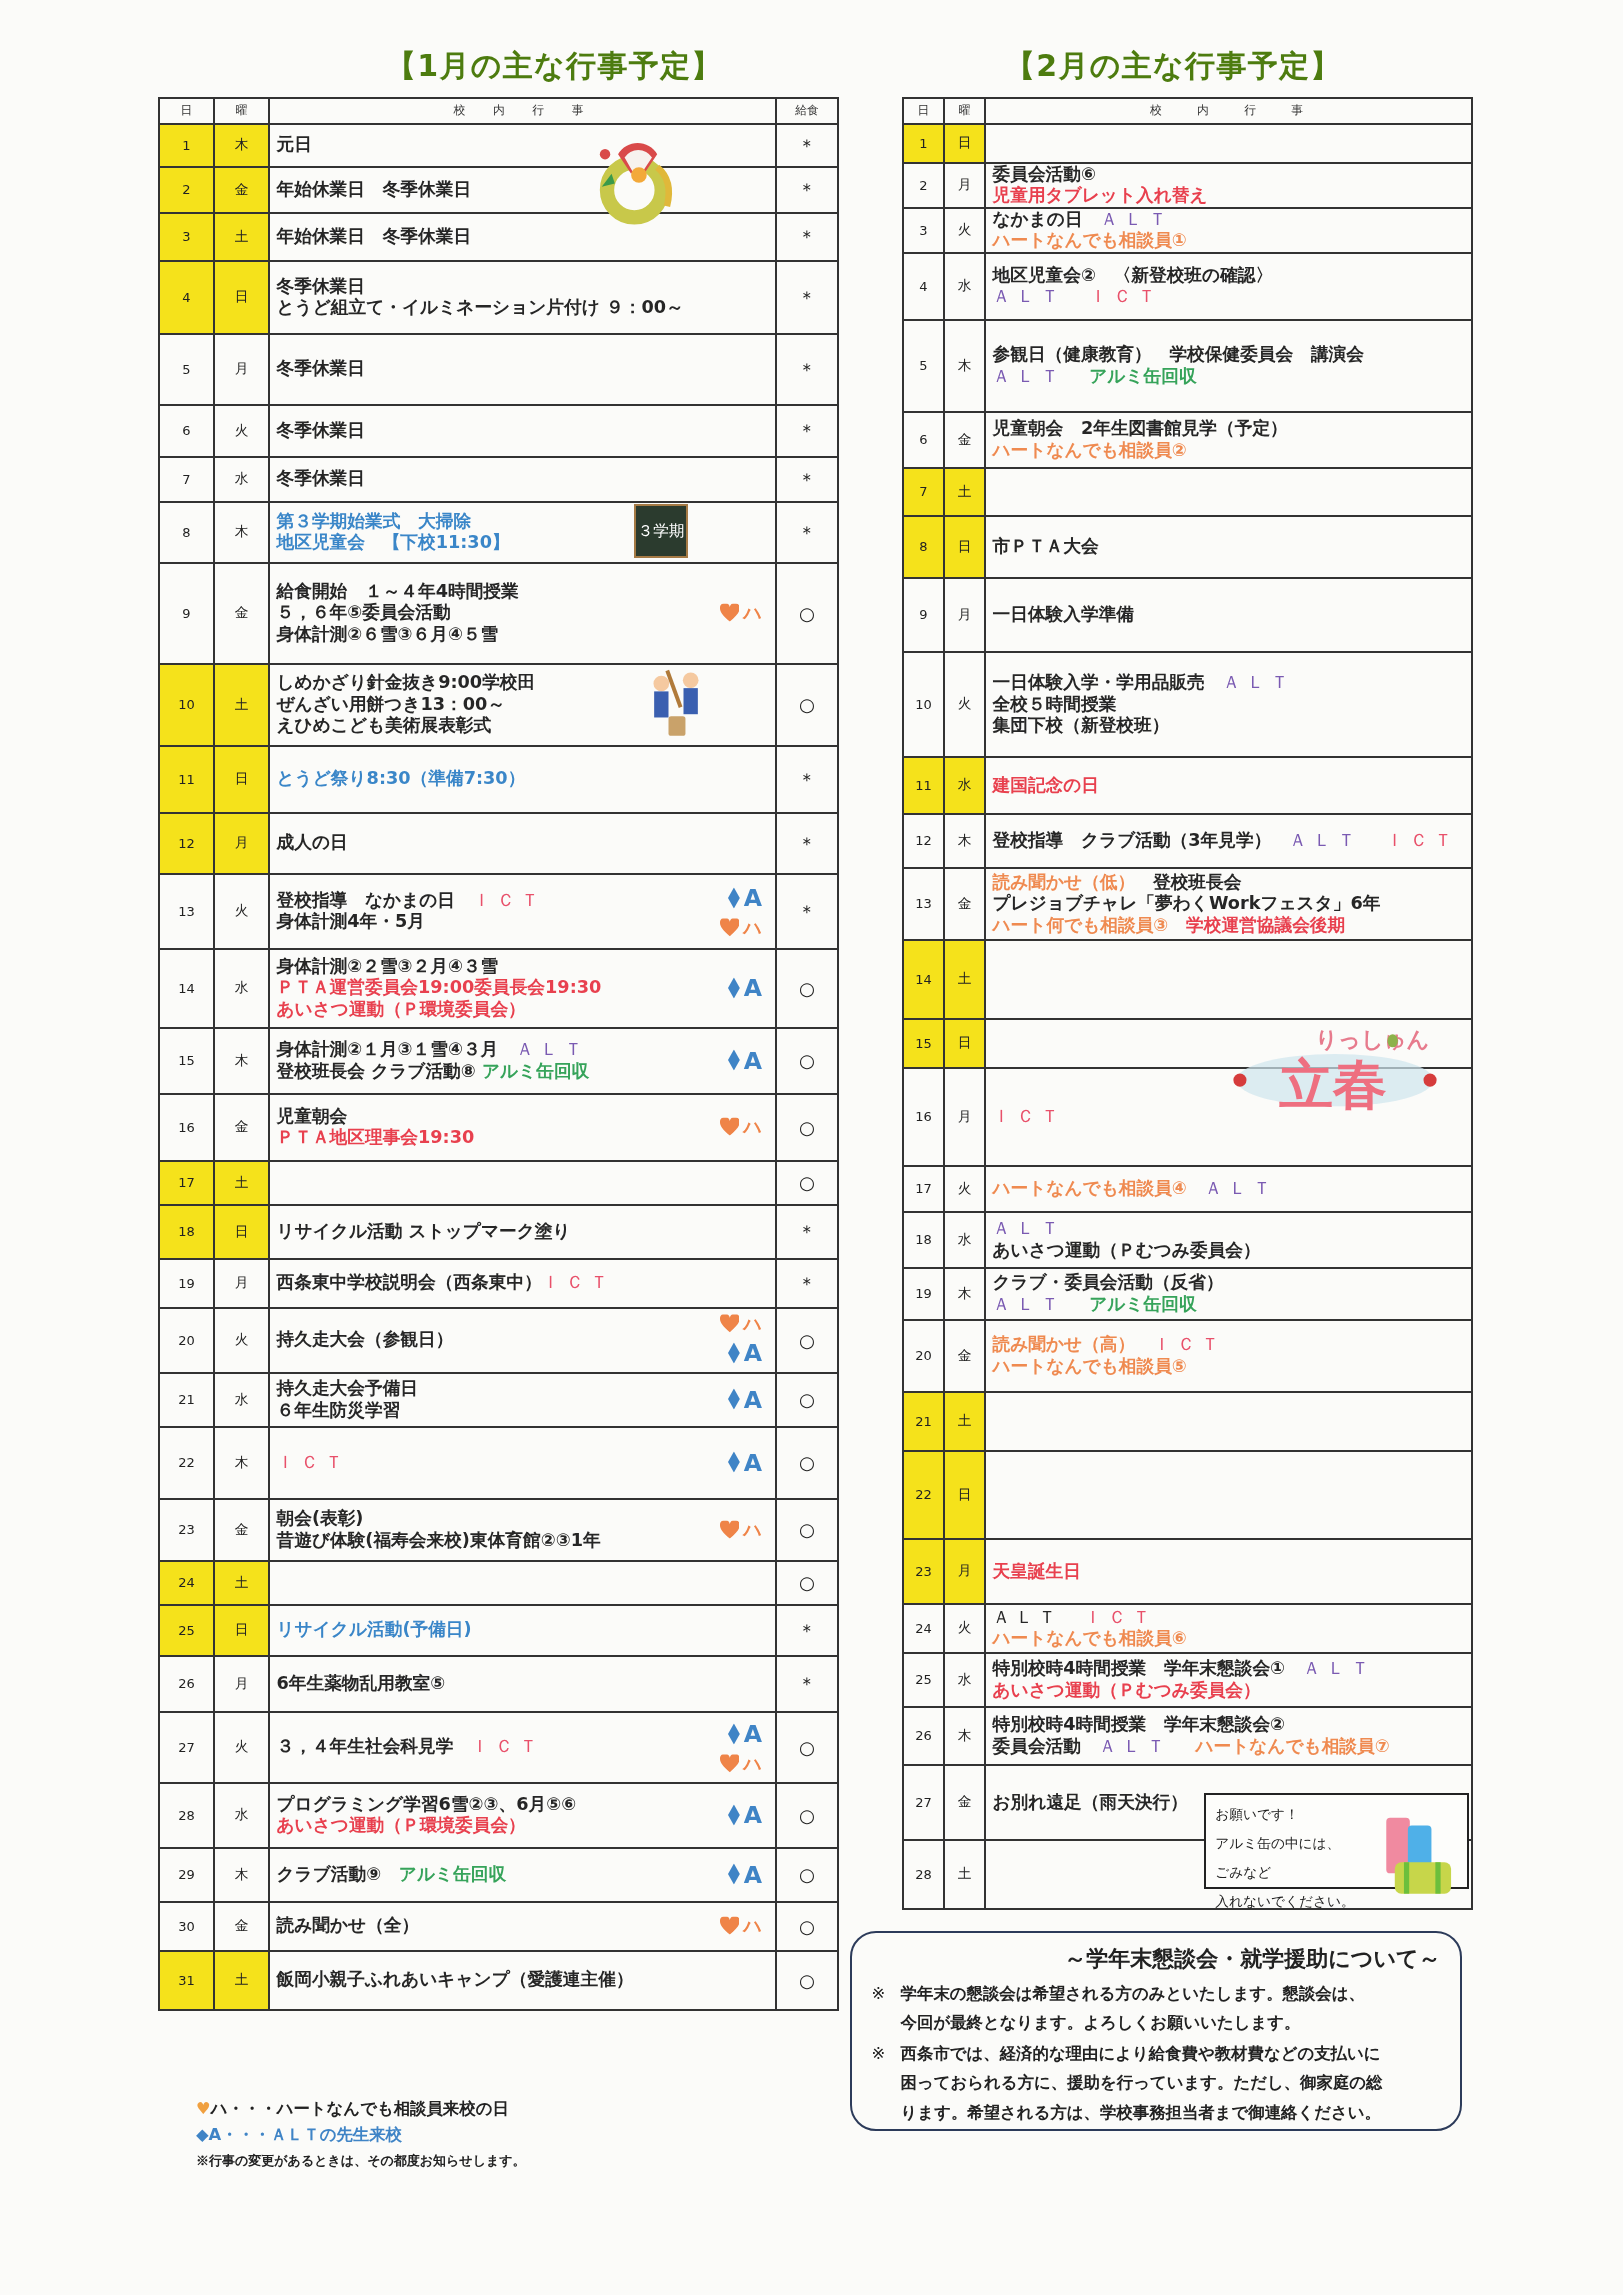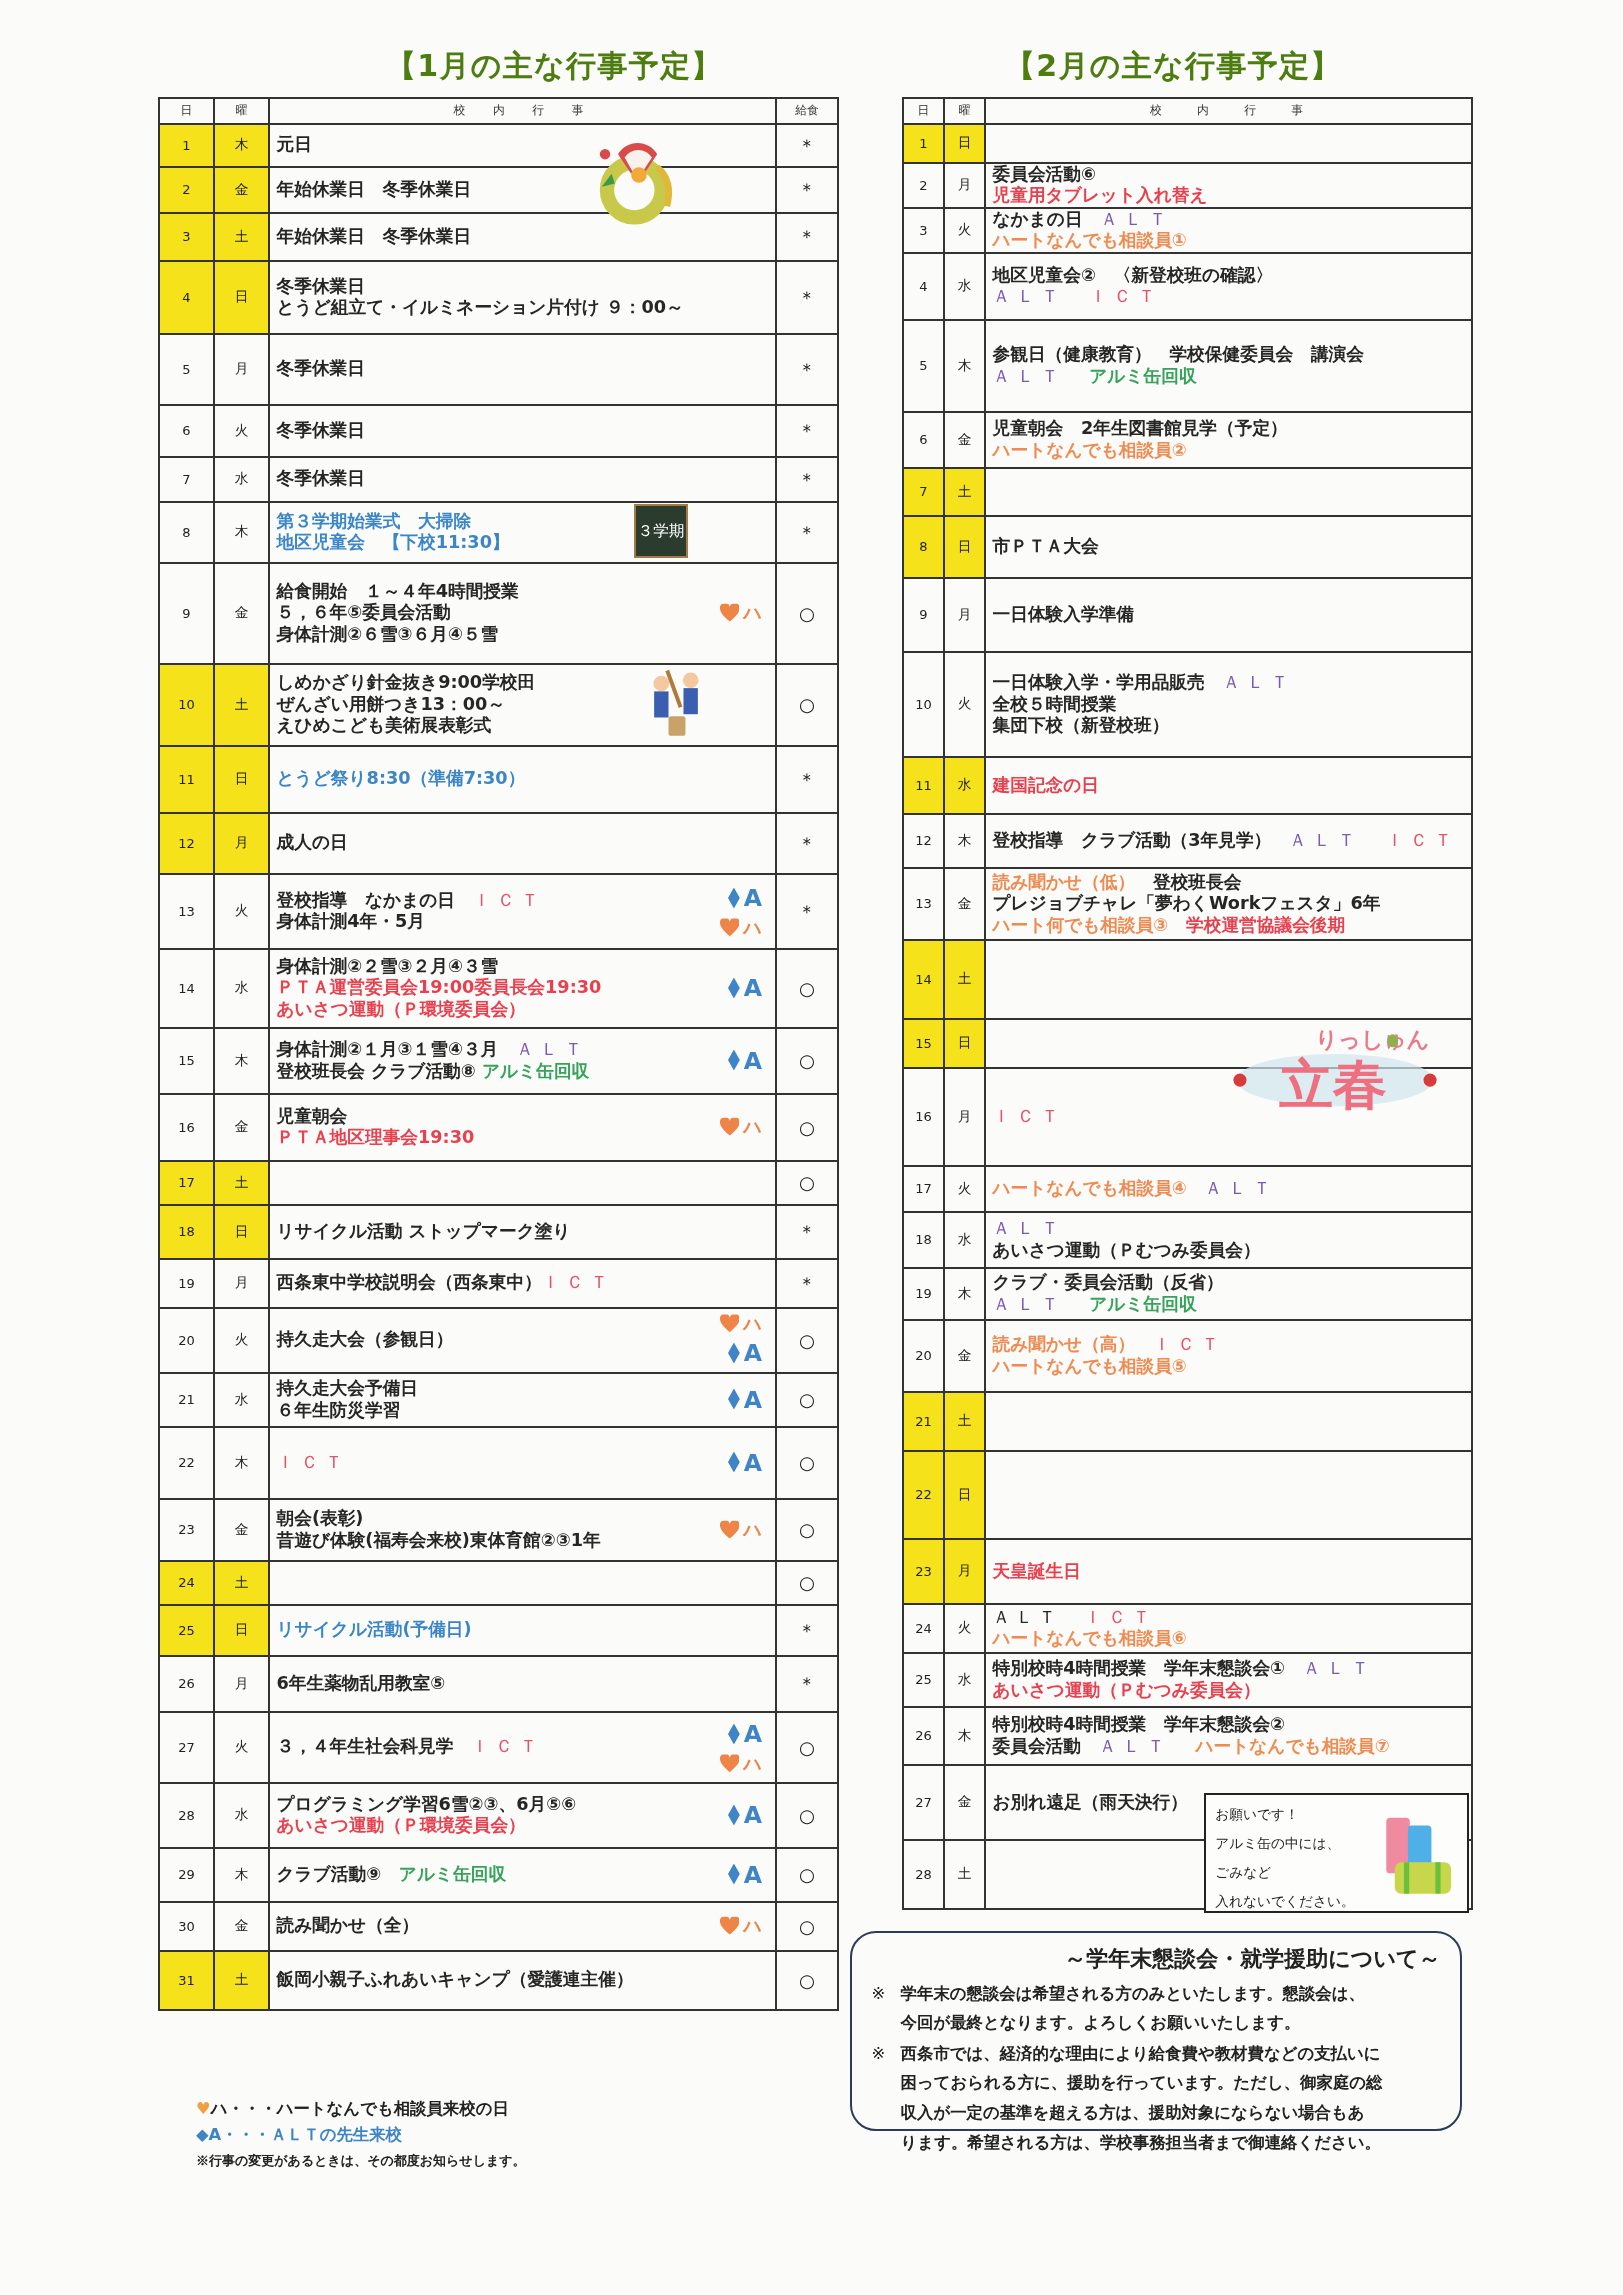--- a/index.html
+++ b/index.html
@@ -30,21 +30,21 @@
   .heart-shape { width:19.6px; height:18.3px; }
   .diamond-shape { width:11.8px; height:21px; }
   .ill { position:absolute; }
   .legend { position:absolute; left:196px; font-size:16.4px; font-weight:bold; white-space:nowrap; }
   .legend.small { font-size:13px; }
   .note-box { position:absolute; left:850px; top:1931px; width:612px; height:200px; border:2px solid #2c3b5a; border-radius:26px; box-sizing:border-box; padding:10.5px 19.6px; }
   .note-title { text-align:right; font-size:22px; font-weight:bold; margin-bottom:5.2px; }
   .note-p { font-size:16.4px; font-weight:bold; line-height:30px; }
   .note-p .mk { display:inline-block; width:29px; font-weight:normal; }
   .note-p .ind { padding-left:29px; display:block;font-family:Liberation Mono, monospace; }
-  .can-box { position:absolute; left:1204px; top:1793px; width:265px; height:120px; border:2.6px solid #222; background:#fdfdfb; box-sizing:border-box; }
+  .can-box { position:absolute; left:1204px; top:1793px; width:265px; height:96px; border:2.6px solid #222; background:#fdfdfb; box-sizing:border-box; }
   .can-text { position:absolute; left:9.2px; top:5.2px; font-size:13.7px; line-height:29px; }
 </style>
 </head>
 <body>
 
 <div class="title" style="left:386px;">【1月の主な行事予定】</div>
 
 <div class="title" style="left:1005px;">【2月の主な行事予定】</div>
 
 <table class="cal" id="jan-table" style="left:158px; top:97px; width:679px;">
@@ -725,18 +725,17 @@
 <div class="note-box">
   <div class="note-title">～学年末懇談会・就学援助について～</div>
   <div id="notice-items">
       <div class="note-p">
         <div><span class="mk">※</span><span>学年末の懇談会は希望される方のみといたします。懇談会は、</span></div>
         <div class="ind">今回が最終となります。よろしくお願いいたします。</div>
       </div>
       <div class="note-p">
         <div><span class="mk">※</span><span>西条市では、経済的な理由により給食費や教材費などの支払いに</span></div>
         <div class="ind">困っておられる方に、援助を行っています。ただし、御家庭の総</div>
-        <div class="ind">収入が一定の基準を超える方は、援助対象にならない場合もあ</div>
         <div class="ind">ります。希望される方は、学校事務担当者まで御連絡ください。</div>
       </div>
     </div>
 </div>
 
 
 </body></html>

